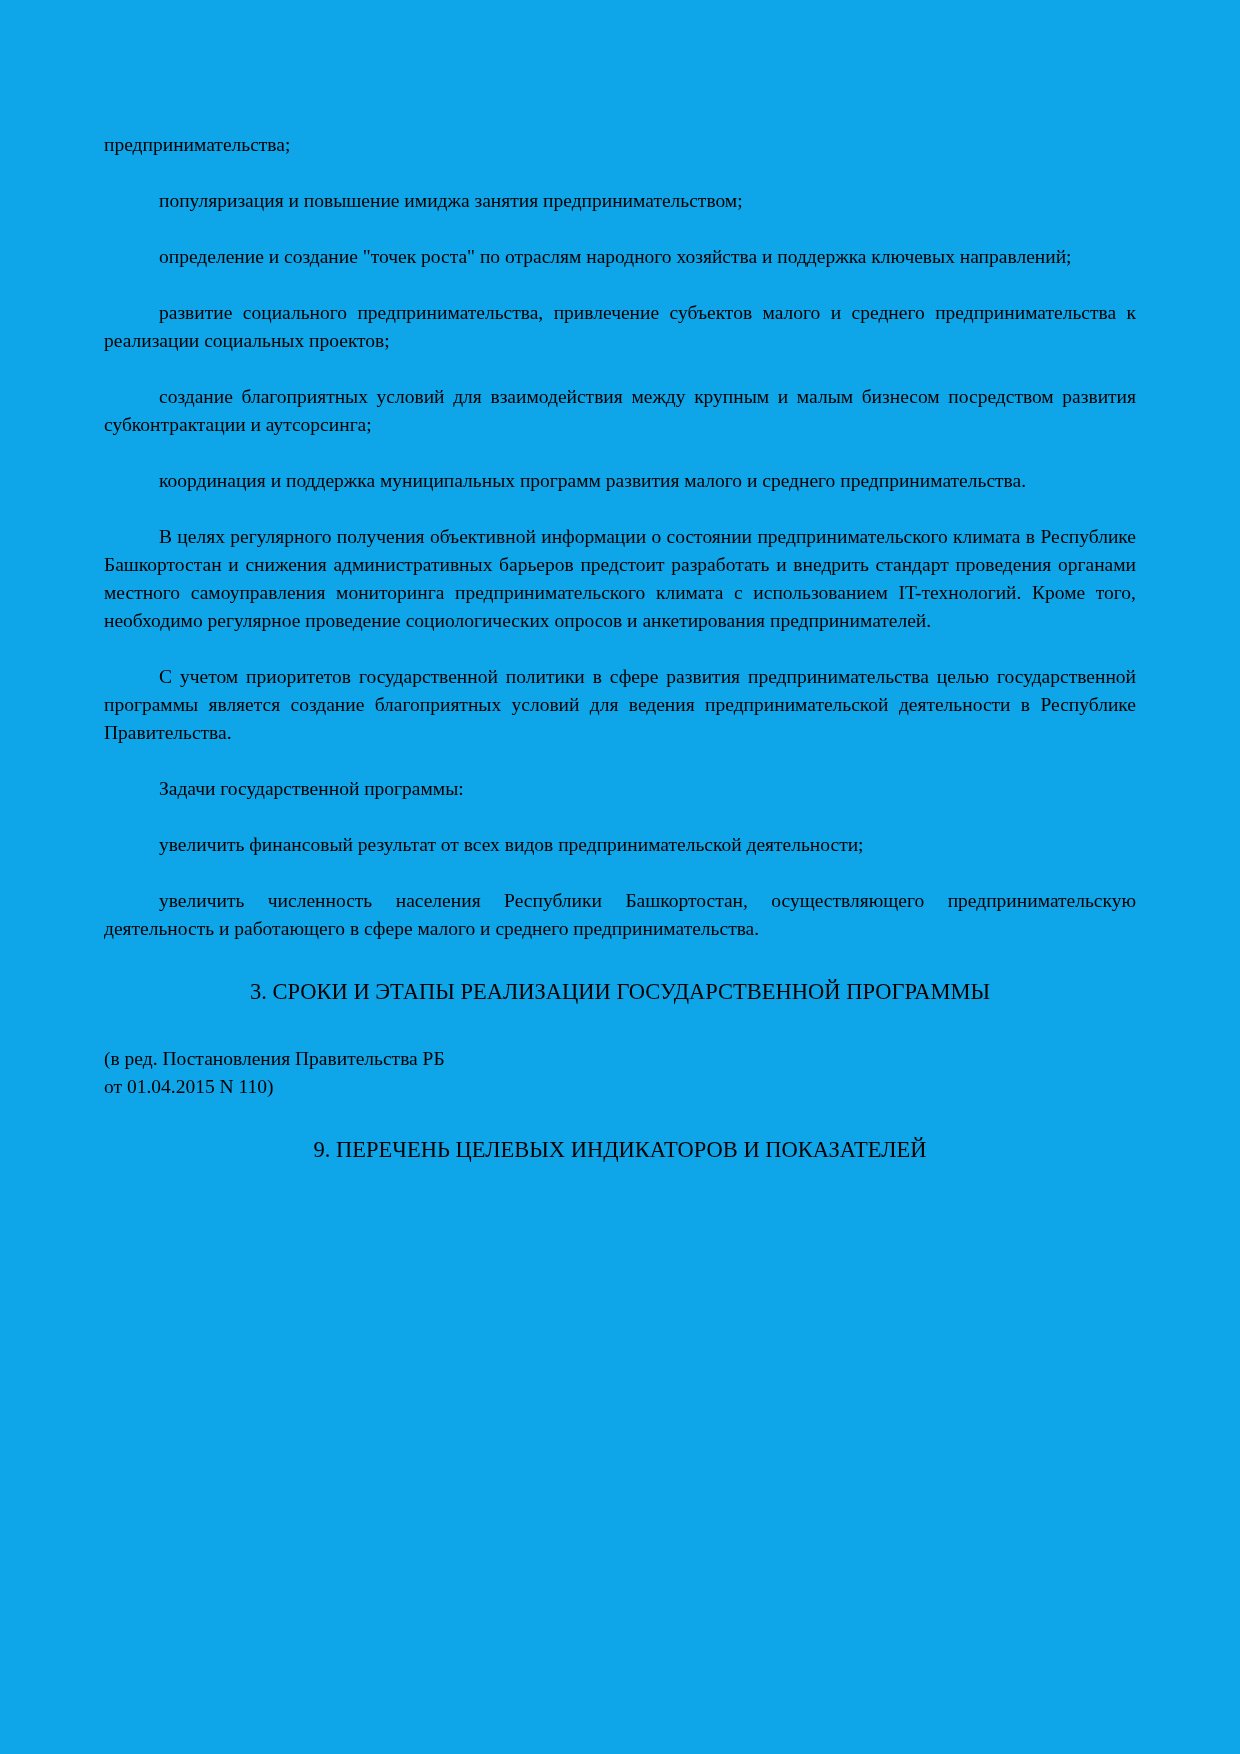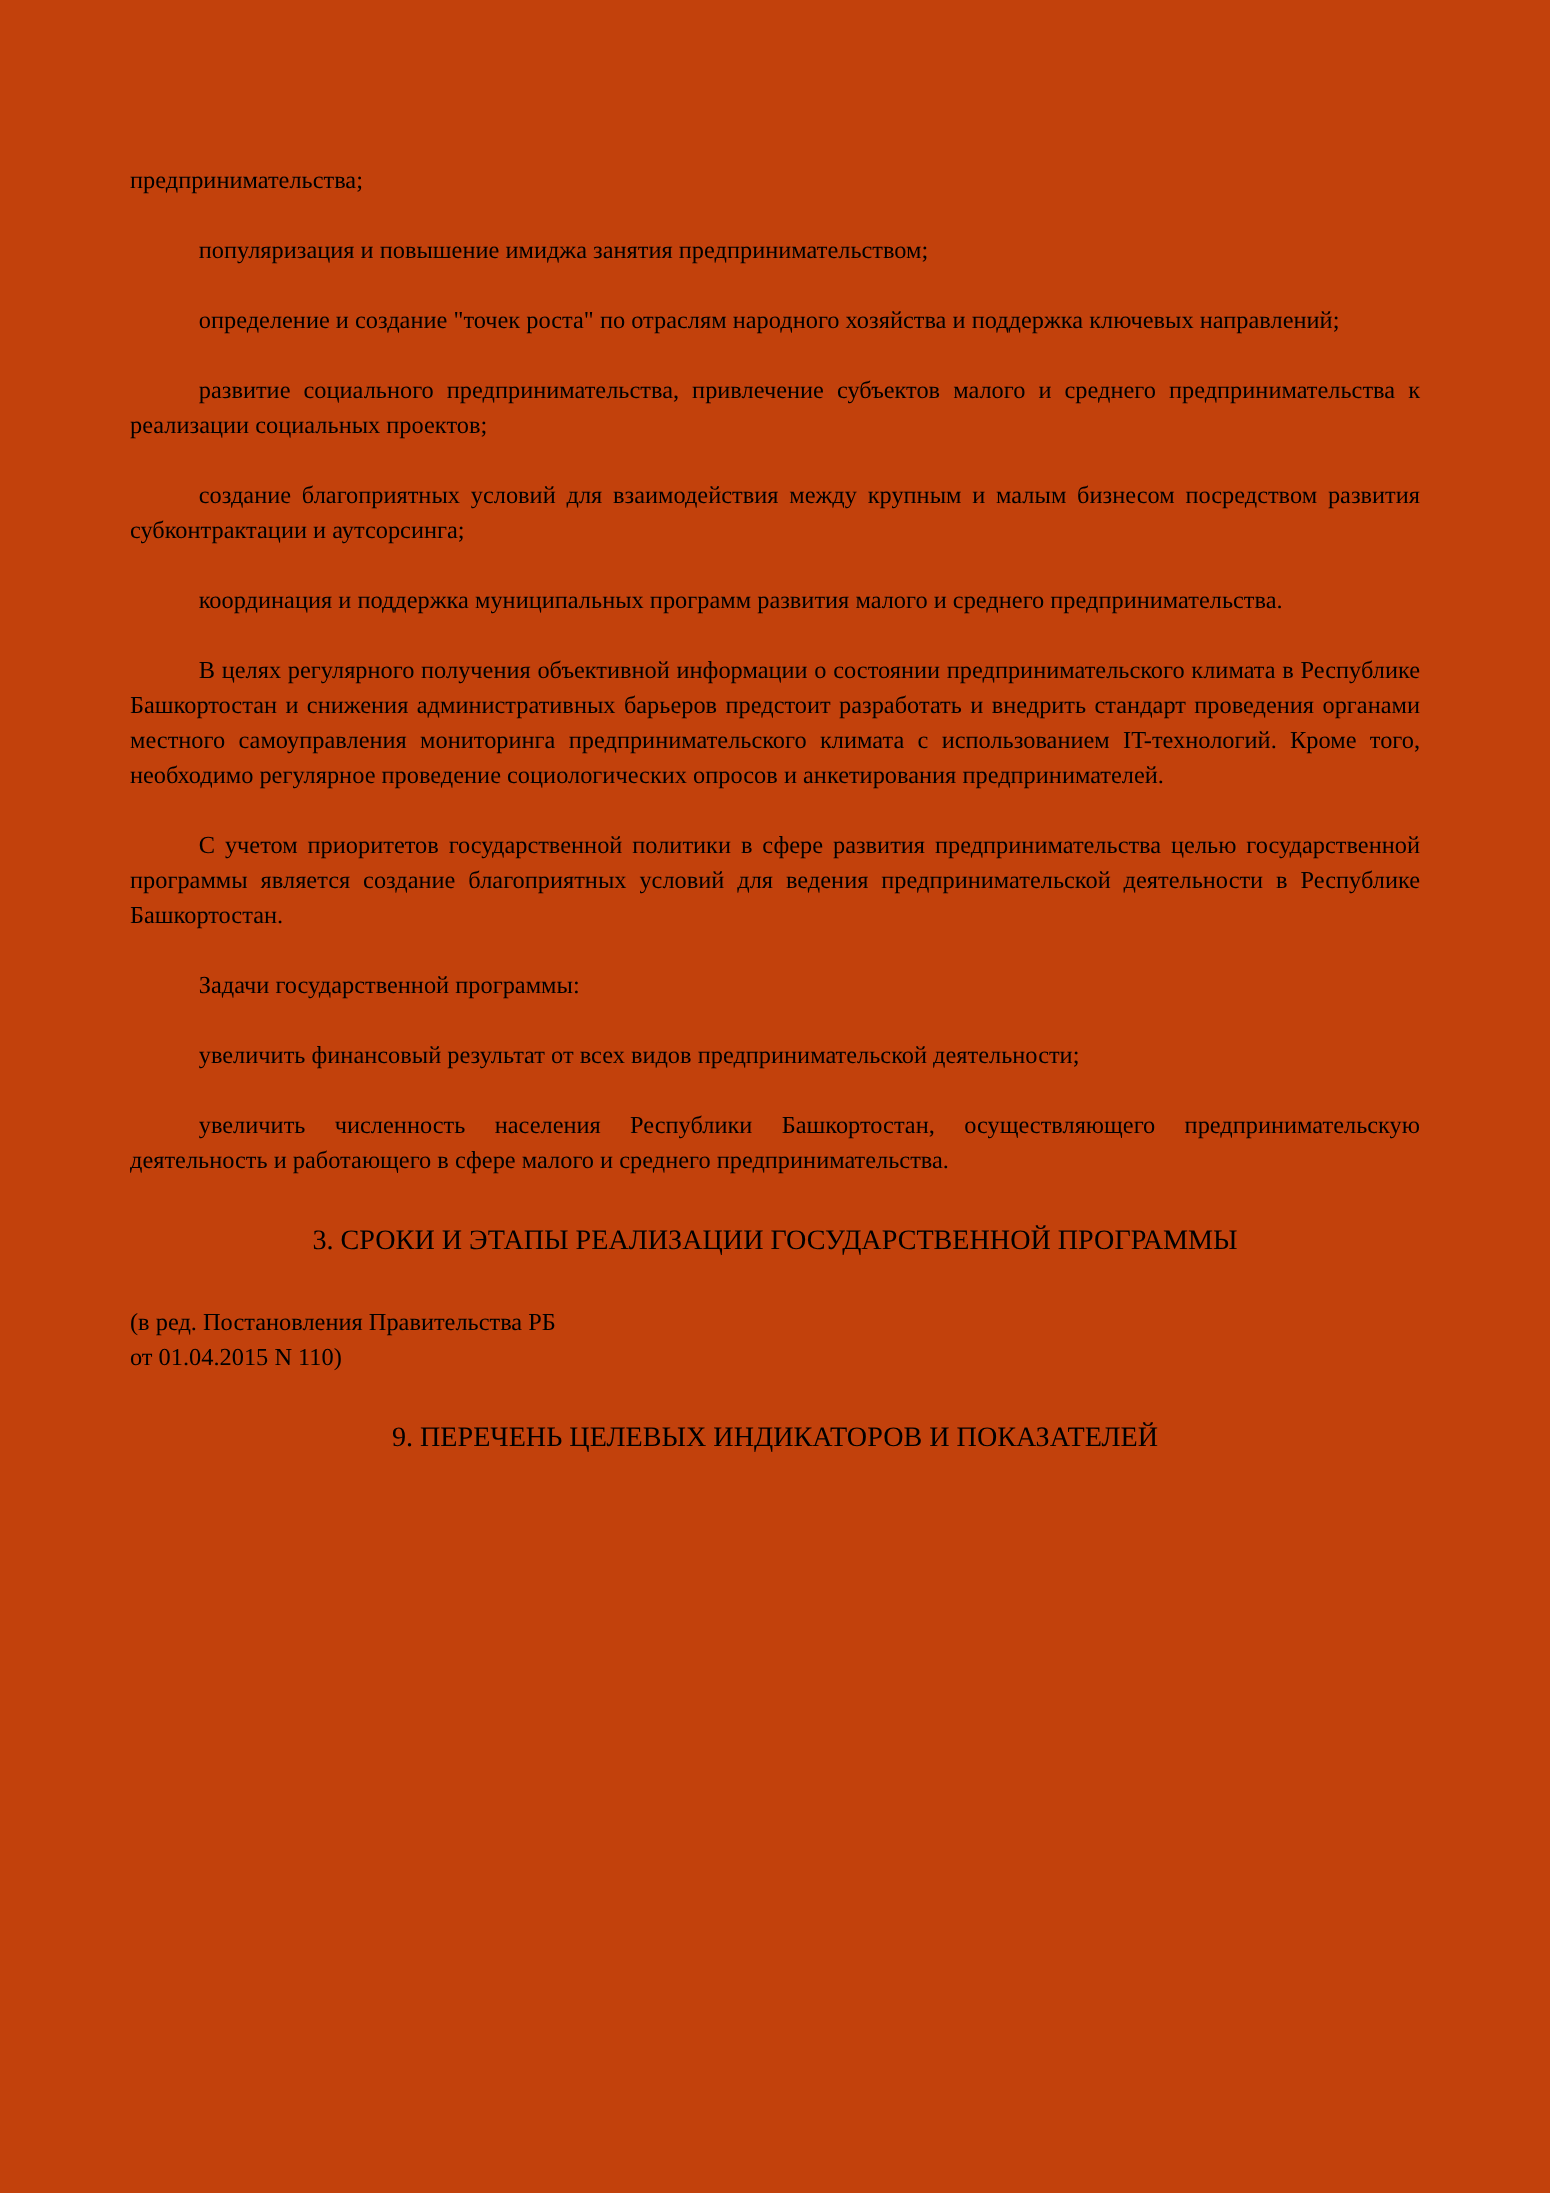--- a/index.html
+++ b/index.html
@@ -4,21 +4,21 @@
 <style>
   html, body {
     margin: 0;
     padding: 0;
     background: #ffffff;
   }
   .page {
     width: 1240px;
     height: 1754px;
     box-sizing: border-box;
-    background: #c2410c;
+    background: #0ea5e9;
     padding: 131px 104px 60px 104px;
     font-family: "Liberation Serif", "DejaVu Serif", serif;
     font-size: 19.5px;
     line-height: 28px;
     color: #000000;
     overflow: hidden;
   }
   p.para {
     margin: 0 0 28px 0;
     text-align: justify;
@@ -47,21 +47,21 @@
 
 <div class="page">
   <div>
       <p class="para no-indent">предпринимательства;</p>
       <p class="para">популяризация и повышение имиджа занятия предпринимательством;</p>
       <p class="para">определение и создание "точек роста" по отраслям народного хозяйства и поддержка ключевых направлений;</p>
       <p class="para">развитие социального предпринимательства, привлечение субъектов малого и среднего предпринимательства к реализации социальных проектов;</p>
       <p class="para">создание благоприятных условий для взаимодействия между крупным и малым бизнесом посредством развития субконтрактации и аутсорсинга;</p>
       <p class="para">координация и поддержка муниципальных программ развития малого и среднего предпринимательства.</p>
       <p class="para">В целях регулярного получения объективной информации о состоянии предпринимательского климата в Республике Башкортостан и снижения административных барьеров предстоит разработать и внедрить стандарт проведения органами местного самоуправления мониторинга предпринимательского климата с использованием IT-технологий. Кроме того, необходимо регулярное проведение социологических опросов и анкетирования предпринимателей.</p>
-      <p class="para">С учетом приоритетов государственной политики в сфере развития предпринимательства целью государственной программы является создание благоприятных условий для ведения предпринимательской деятельности в Республике Башкортостан.</p>
+      <p class="para">С учетом приоритетов государственной политики в сфере развития предпринимательства целью государственной программы является создание благоприятных условий для ведения предпринимательской деятельности в Республике Правительства.</p>
       <p class="para">Задачи государственной программы:</p>
       <p class="para">увеличить финансовый результат от всех видов предпринимательской деятельности;</p>
       <p class="para">увеличить численность населения Республики Башкортостан, осуществляющего предпринимательскую деятельность и работающего в сфере малого и среднего предпринимательства.</p>
       <h2 class="heading">3. СРОКИ И ЭТАПЫ РЕАЛИЗАЦИИ ГОСУДАРСТВЕННОЙ ПРОГРАММЫ</h2>
       <div class="centered">
         <div>(в ред. Постановления Правительства РБ</div>
         <div>от 01.04.2015 N 110)</div>
       </div>
       <h2 class="heading">9. ПЕРЕЧЕНЬ ЦЕЛЕВЫХ ИНДИКАТОРОВ И ПОКАЗАТЕЛЕЙ</h2>
     </div>

